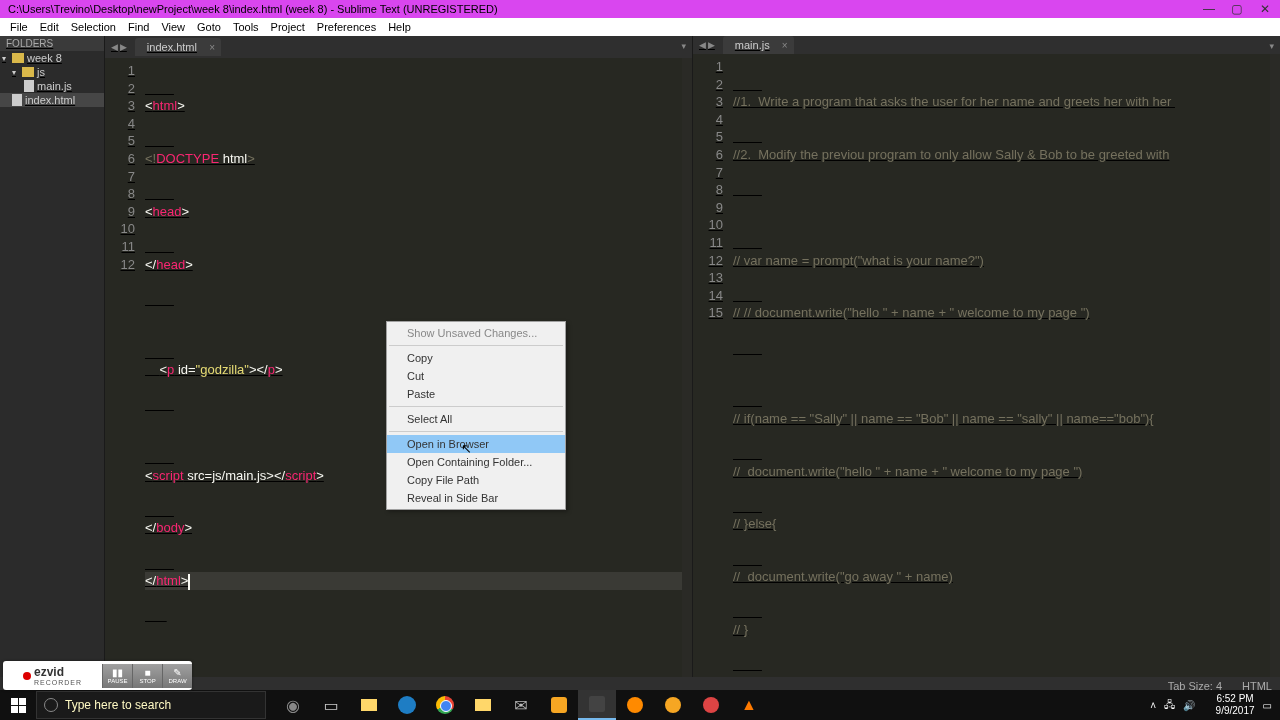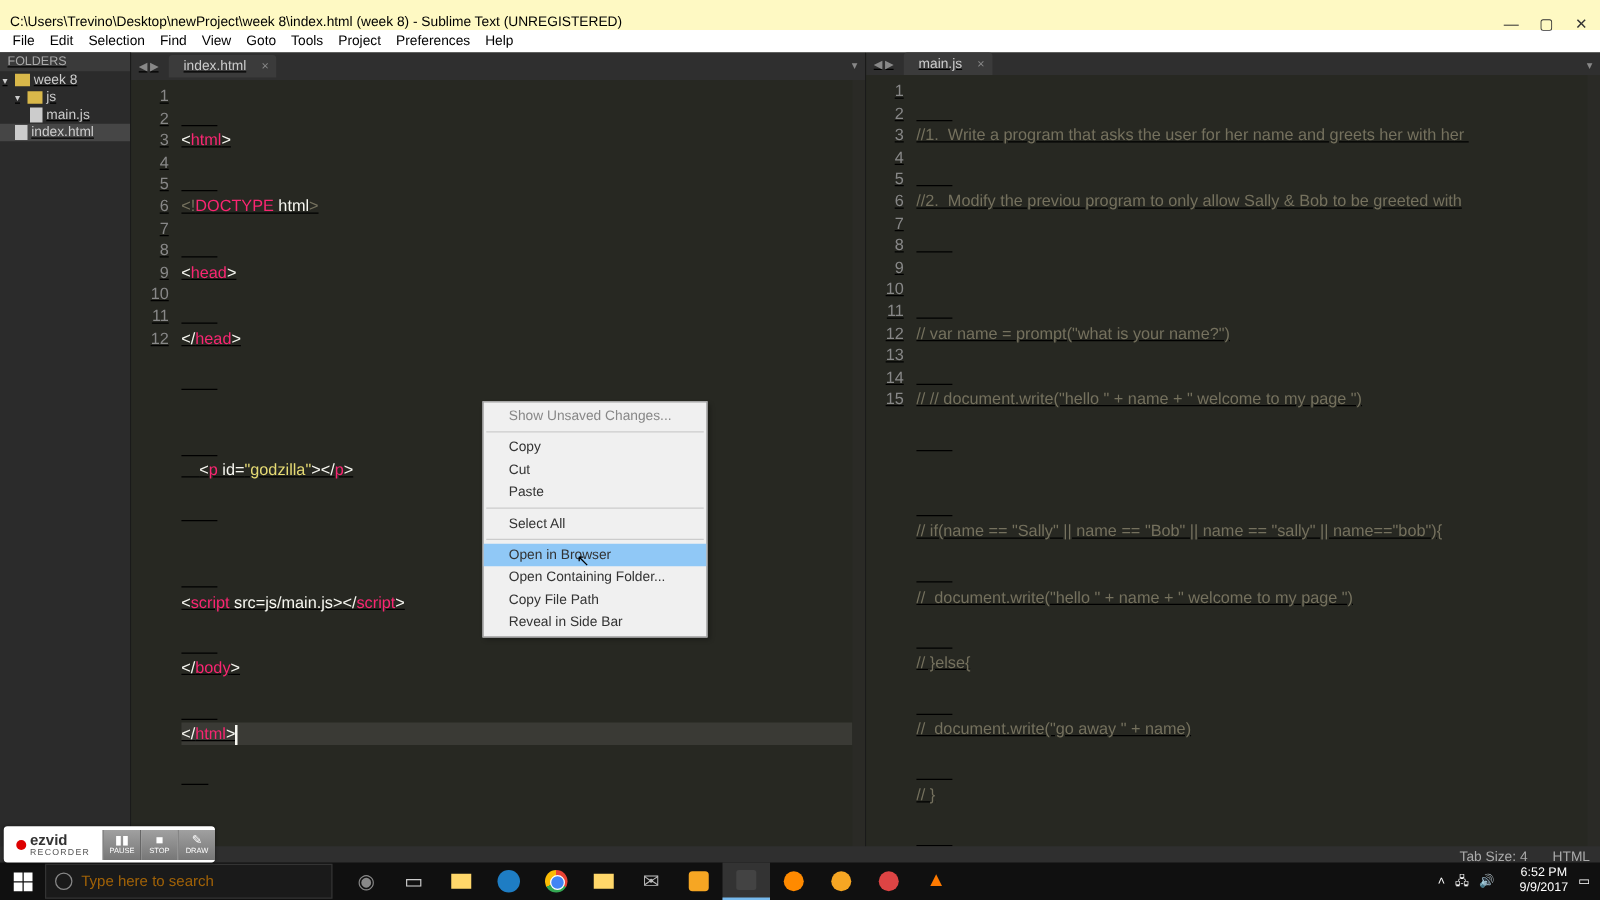--- a/index.html
+++ b/index.html
@@ -1,19 +1,19 @@
 <!DOCTYPE html>
 <html><head>
 <meta charset="utf-8">
 <style>
 * { margin: 0; padding: 0; box-sizing: border-box; font-family: sans-serif; }
 body { width: 1280px; height: 720px; overflow: hidden; background: #272822; position: relative; }
 
 
-.titlebar { background: #fef9c3; height: 18px; display: flex; align-items: flex-start; justify-content: space-between; padding: 12px 8px; font-size: 11px; color: #000; }
+.titlebar { background: #d946ef; height: 18px; display: flex; align-items: center; justify-content: space-between; padding: 0 8px; font-size: 11px; color: #000; }
 .titlebar-controls { display: flex; gap: 14px; }
 .window-btn { width: 14px; height: 14px; display: flex; align-items: center; justify-content: center; font-size: 12px; color: #333; }
 
 
 .menubar { background: #fff; height: 18px; display: flex; align-items: center; padding: 0 4px; font-size: 11px; color: #000; }
 .menuitem { padding: 0 6px; }
 
 
 .main { display: flex; height: 645px; text-decoration: underline; }
 
@@ -60,31 +60,31 @@
 .ctxitem { padding: 3px 20px; }
 .ctxitem.disabled { color: #888; }
 .ctxitem.hover { background: #90c8f6; }
 .ctxsep { border-top: 1px solid #ccc; margin: 3px 2px; }
 
 
 .statusbar { position: absolute; bottom: 25px; left: 0; right: 0; height: 18px; background: #2f2f2f; display: flex; align-items: center; justify-content: flex-end; padding: 0 8px; font-size: 11px; color: #aaa; gap: 20px; }
 
 
 .recorder { position: absolute; bottom: 30px; left: 3px; background: #fff; border-radius: 3px; display: flex; align-items: center; font-size: 7px; color: #555; z-index: 50; box-shadow: 0 0 3px rgba(0,0,0,.4); }
-.recorder-logo { display: flex; align-items: center; padding: 4px 10px; }
+.recorder-logo { display: flex; align-items: center; padding: 4px 20px; }
 .recorder-dot { width: 8px; height: 8px; background: #d00; border-radius: 50%; margin-right: 3px; }
 .recorder-btn { width: 30px; height: 24px; background: linear-gradient(#a0a0a0, #777); color: #fff; display: flex; flex-direction: column; align-items: center; justify-content: center; border-left: 1px solid #666; font-size: 6px; }
 .recorder-btn-icon { font-size: 10px; line-height: 10px; }
 
 
 .taskbar { position: absolute; bottom: 0; left: 0; right: 0; height: 30px; background: #101010; display: flex; align-items: center; z-index: 40; }
 .start-btn { width: 36px; height: 30px; display: flex; align-items: center; justify-content: center; }
 .win-logo { display: grid; grid-template-columns: 7px 7px; grid-template-rows: 7px 7px; gap: 1px; }
 .win-logo div { background: #fff; }
-.search-box { display: flex; align-items: center; width: 230px; height: 28px; background: #1a1a1a; border: 1px solid #333; color: #a16207; font-size: 12px; }
+.search-box { display: flex; align-items: center; width: 230px; height: 28px; background: #1a1a1a; border: 1px solid #333; color: #fef9c3; font-size: 12px; }
 .search-circle { width: 28px; display: flex; align-items: center; justify-content: center; }
 .circle-icon { width: 14px; height: 14px; border: 1px solid #888; border-radius: 50%; }
 .taskbar-icons { display: flex; align-items: center; margin-left: 8px; gap: 0; }
 .taskbar-icon { width: 38px; height: 30px; display: flex; align-items: center; justify-content: center; font-size: 16px; }
 .taskbar-icon.active { background: #333; border-bottom: 2px solid #76b9ed; }
 .tray { margin-left: auto; display: flex; align-items: center; gap: 8px; color: #fff; font-size: 10px; padding-right: 8px; }
 .tray-datetime { text-align: center; line-height: 12px; margin-left: 12px; }
 
 
 .chrome { width: 18px; height: 18px; border-radius: 50%; background: conic-gradient(#ea4335 0 120deg, #34a853 120deg 240deg, #fbbc05 240deg 360deg); position: relative; }

